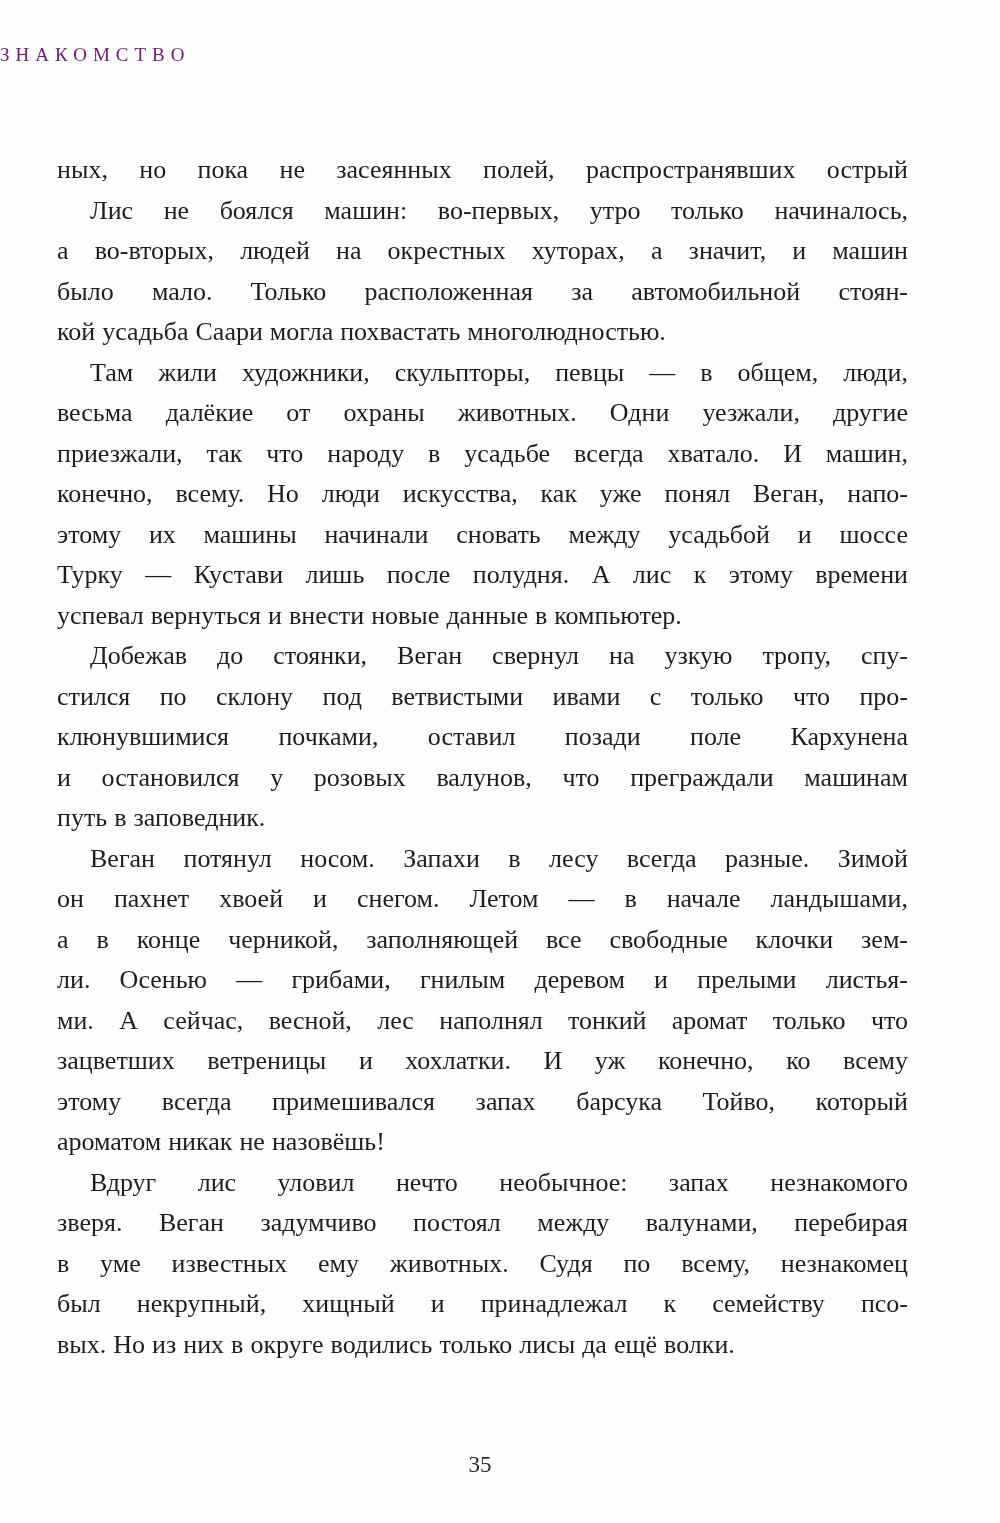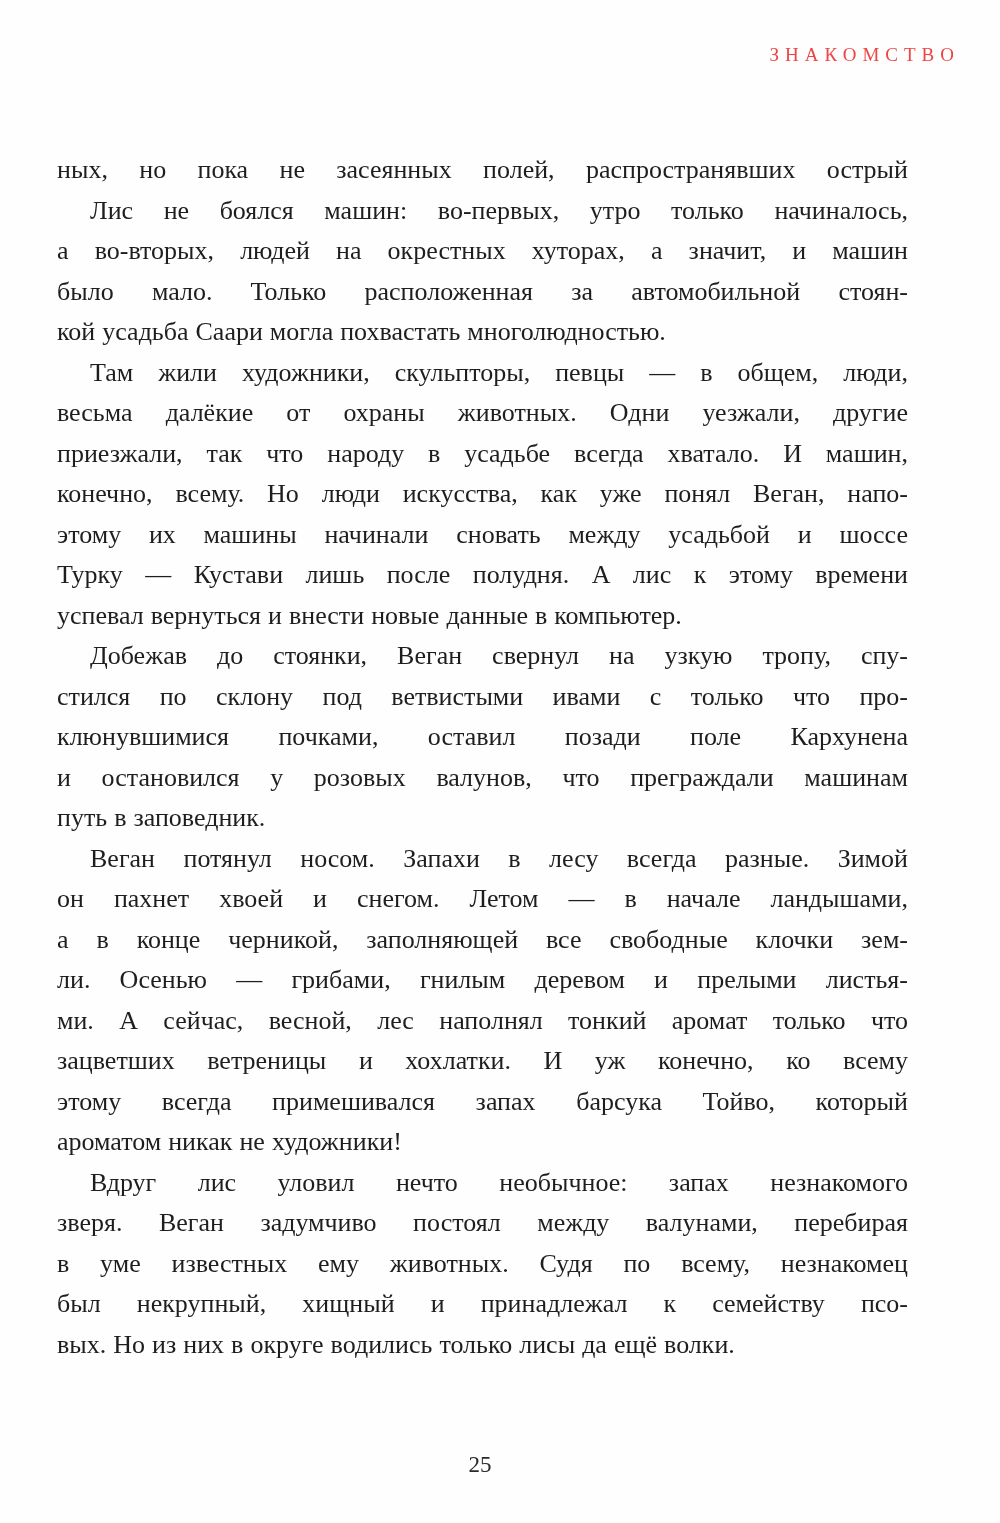--- a/index.html
+++ b/index.html
@@ -15,24 +15,24 @@
     color: #1e1e1e;
     font-family: "Liberation Serif", "DejaVu Serif", serif;
     overflow: hidden;
     box-sizing: border-box;
   }
   .chapter-header {
     position: absolute;
     top: 44px;
     left: 0;
     width: 960px;
-    text-align: right;
+    text-align: left;
     font-size: 19px;
     letter-spacing: 6px;
-    color: #ef4444;
+    color: #701a75;
     text-transform: uppercase;
     font-weight: 400;
   }
   .page-body {
     position: absolute;
     top: 126px;
     left: 57px;
     width: 851px;
     font-size: 26px;
     line-height: 40.5px;
@@ -97,25 +97,25 @@
         <div class="line last">путь в заповедник.</div>
       </div>
       <div class="paragraph">
         <div class="line first-indent">Веган потянул носом. Запахи в лесу всегда разные. Зимой</div>
         <div class="line">он пахнет хвоей и снегом. Летом — в начале ландышами,</div>
         <div class="line">а в конце черникой, заполняющей все свободные клочки зем-</div>
         <div class="line">ли. Осенью — грибами, гнилым деревом и прелыми листья-</div>
         <div class="line">ми. А сейчас, весной, лес наполнял тонкий аромат только что</div>
         <div class="line">зацветших ветреницы и хохлатки. И уж конечно, ко всему</div>
         <div class="line">этому всегда примешивался запах барсука Тойво, который</div>
-        <div class="line last">ароматом никак не художники!</div>
+        <div class="line last">ароматом никак не назовёшь!</div>
       </div>
       <div class="paragraph">
         <div class="line first-indent">Вдруг лис уловил нечто необычное: запах незнакомого</div>
         <div class="line">зверя. Веган задумчиво постоял между валунами, перебирая</div>
         <div class="line">в уме известных ему животных. Судя по всему, незнакомец</div>
         <div class="line">был некрупный, хищный и принадлежал к семейству псо-</div>
         <div class="line last">вых. Но из них в округе водились только лисы да ещё волки.</div>
       </div>
     </div>
 
-  <div class="page-number">25</div>
+  <div class="page-number">35</div>
 </div>
 
 </body></html>

